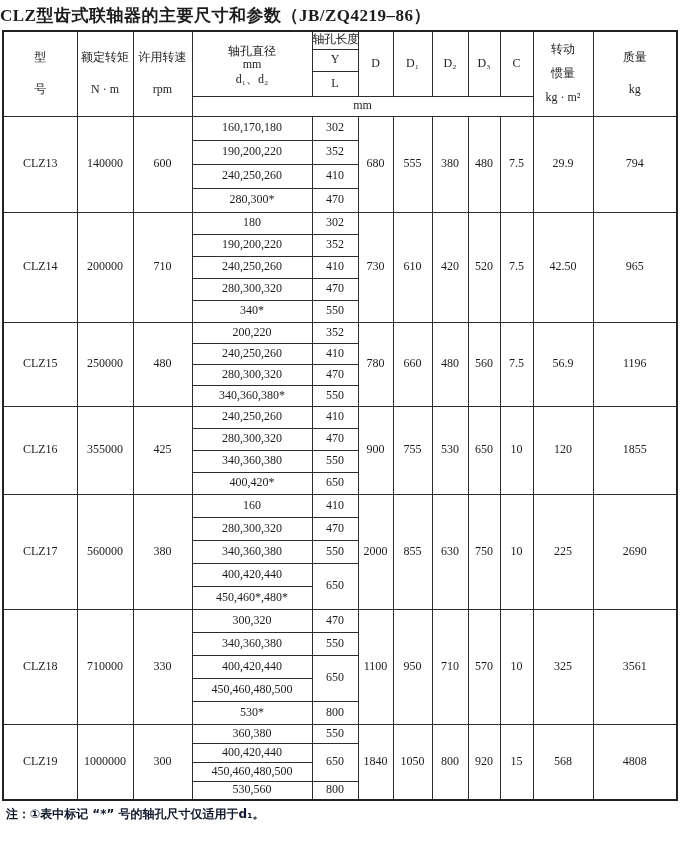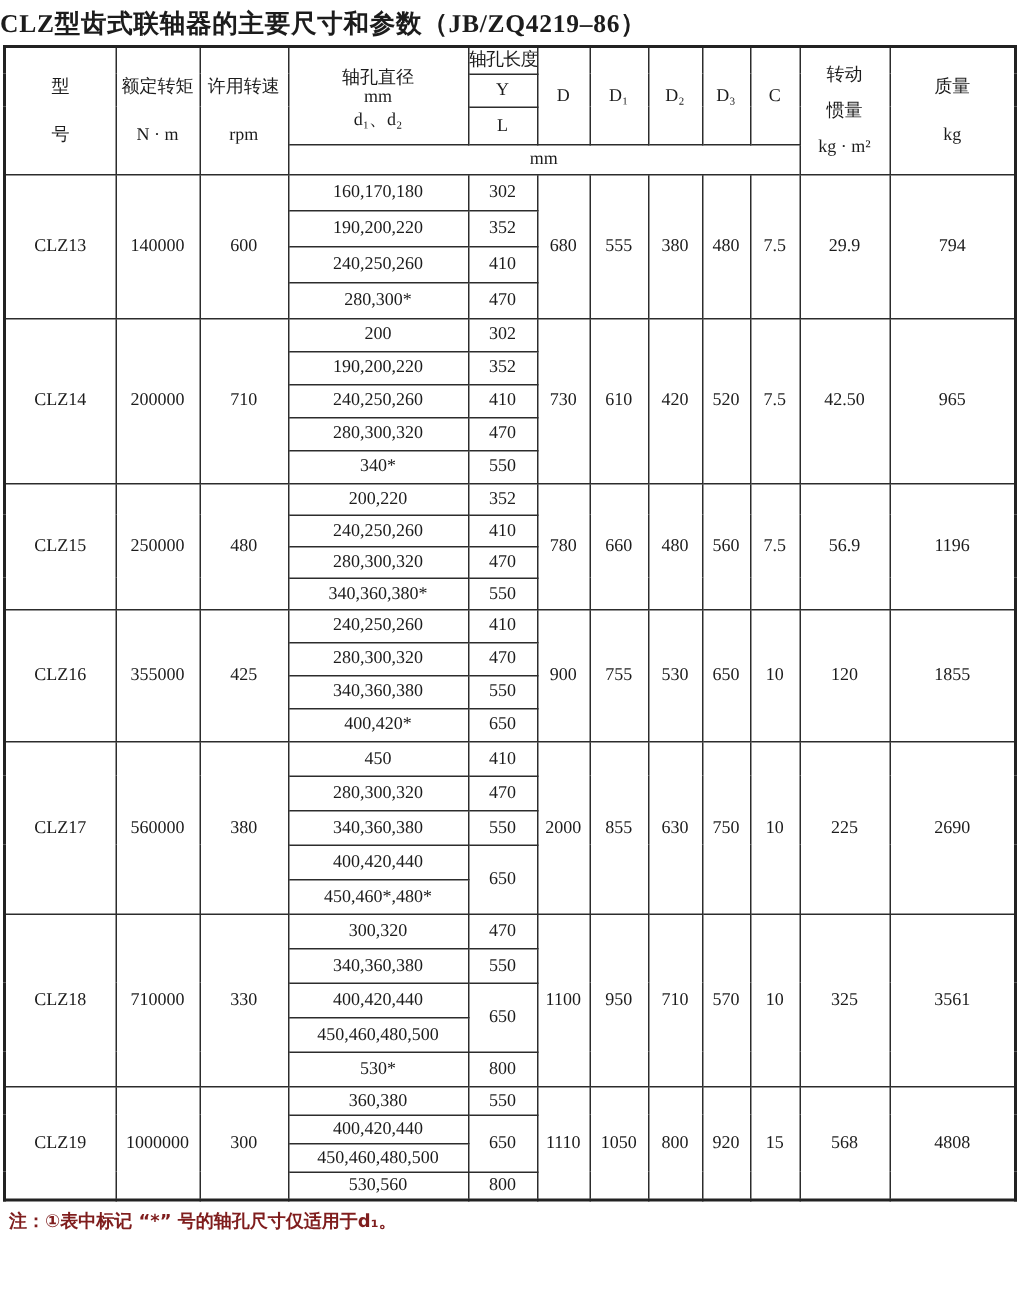--- a/index.html
+++ b/index.html
@@ -58,21 +58,21 @@
   
   td.c-dia { text-align:left; padding-left:13px; }
 
   
   .notes {
     margin:5px 0 0 6px;
     font-family:"DejaVu Sans","Liberation Sans",sans-serif;
     font-size:12px;
     font-weight:600;
     line-height:16.5px;
-    color:#7f1d1d;
+    color:#0f172a;
   }
   .note-line { white-space:nowrap; }
   .note-line .body { }
   .note-line.cont { padding-left:24px; }
 </style>
 </head>
 <body>
 
 <div class="page">
 
@@ -174,21 +174,21 @@
           <td>410</td>
         </tr>
         <tr style="height: 24px;">
           <td class="c-dia">280,300*</td>
           <td>470</td>
         </tr>
         <tr style="height: 22px;">
           <td rowspan="5">CLZ14</td>
           <td rowspan="5">200000</td>
           <td rowspan="5">710</td>
-          <td class="c-dia">200</td>
+          <td class="c-dia">180</td>
           <td>302</td>
           <td rowspan="5">730</td>
           <td rowspan="5">610</td>
           <td rowspan="5">420</td>
           <td rowspan="5">520</td>
           <td rowspan="5">7.5</td>
           <td rowspan="5">42.50</td>
           <td rowspan="5">965</td>
         </tr>
         <tr style="height: 22px;">
@@ -256,21 +256,21 @@
           <td>550</td>
         </tr>
         <tr style="height: 22px;">
           <td class="c-dia">400,420*</td>
           <td>650</td>
         </tr>
         <tr style="height: 23px;">
           <td rowspan="5">CLZ17</td>
           <td rowspan="5">560000</td>
           <td rowspan="5">380</td>
-          <td class="c-dia">450</td>
+          <td class="c-dia">160</td>
           <td>410</td>
           <td rowspan="5">2000</td>
           <td rowspan="5">855</td>
           <td rowspan="5">630</td>
           <td rowspan="5">750</td>
           <td rowspan="5">10</td>
           <td rowspan="5">225</td>
           <td rowspan="5">2690</td>
         </tr>
         <tr style="height: 23px;">
@@ -316,21 +316,21 @@
         <tr style="height: 23px;">
           <td class="c-dia">530*</td>
           <td>800</td>
         </tr>
         <tr style="height: 19px;">
           <td rowspan="4">CLZ19</td>
           <td rowspan="4">1000000</td>
           <td rowspan="4">300</td>
           <td class="c-dia">360,380</td>
           <td>550</td>
-          <td rowspan="4">1110</td>
+          <td rowspan="4">1840</td>
           <td rowspan="4">1050</td>
           <td rowspan="4">800</td>
           <td rowspan="4">920</td>
           <td rowspan="4">15</td>
           <td rowspan="4">568</td>
           <td rowspan="4">4808</td>
         </tr>
         <tr style="height: 19px;">
           <td class="c-dia">400,420,440</td>
           <td rowspan="2">650</td>

